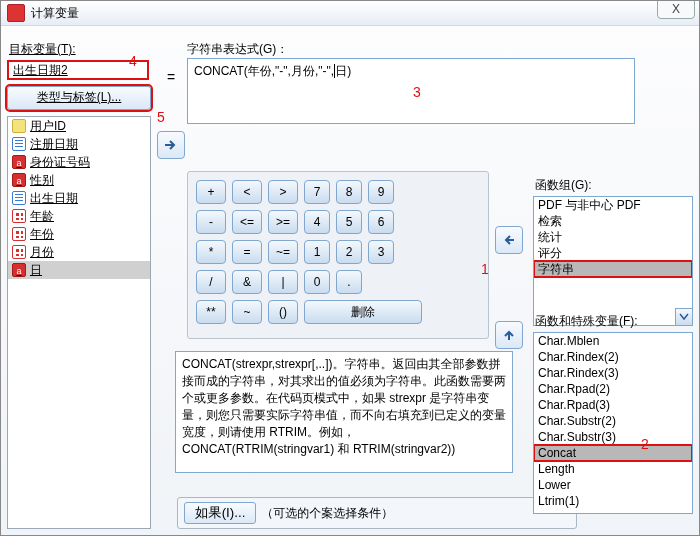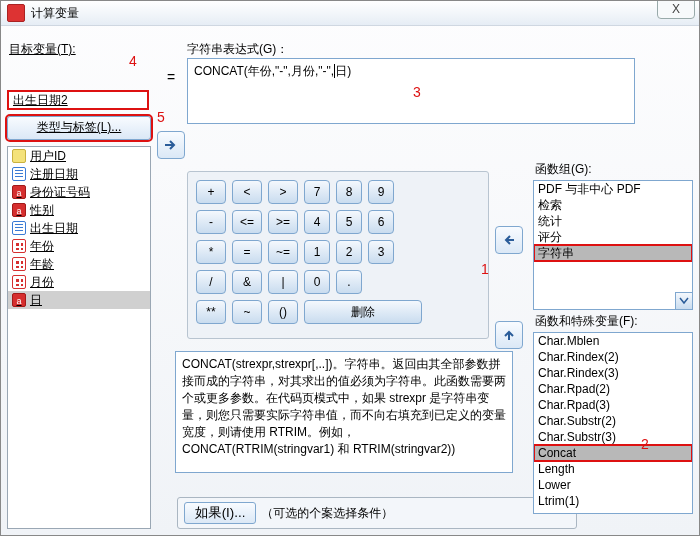--- a/index.html
+++ b/index.html
@@ -47,21 +47,20 @@
   
   .leftcol {
     width: 160px;
     display:flex; flex-direction:column;text-decoration:underline;
   }
   .label { margin: 10px 2px 2px 2px; }
   .target-input {
     width: 142px; height: 20px; border: 2px solid #d11;
     padding: 1px 4px; font-size:12px;
     box-sizing: border-box;
-    margin-top: 30px;
   }
   .type-btn {
     margin-top: 6px;
     width: 142px; height: 22px;
     background: linear-gradient(#f8fbff,#dbe8f6);
     border: 1px solid #7fa7cf;
     border-radius: 3px;
     outline: 2px solid #d11;
     cursor:pointer;
     text-align:center; line-height:20px;
@@ -251,25 +250,25 @@
           <div class="var-item">
             <span class="var-icon vi-string"></span>
             <span>性别</span>
           </div>
           <div class="var-item">
             <span class="var-icon vi-date"></span>
             <span>出生日期</span>
           </div>
           <div class="var-item">
             <span class="var-icon vi-nominal"></span>
+            <span>年龄</span>
+          </div>
+          <div class="var-item">
+            <span class="var-icon vi-nominal"></span>
             <span>年份</span>
-          </div>
-          <div class="var-item">
-            <span class="var-icon vi-nominal"></span>
-            <span>年龄</span>
           </div>
           <div class="var-item">
             <span class="var-icon vi-nominal"></span>
             <span>月份</span>
           </div>
           <div class="var-item selected">
             <span class="var-icon vi-string"></span>
             <span>日</span>
           </div>
         </div>
@@ -340,21 +339,21 @@
       </div>
 
       <div class="desc-box">CONCAT(strexpr,strexpr[,..])。字符串。返回由其全部参数拼接而成的字符串，对其求出的值必须为字符串。此函数需要两个或更多参数。在代码页模式中，如果 strexpr 是字符串变量，则您只需要实际字符串值，而不向右填充到已定义的变量宽度，则请使用 RTRIM。例如，CONCAT(RTRIM(stringvar1) 和 RTRIM(stringvar2))</div>
 
       <div class="if-row">
         <button class="if-btn">如果(I)...</button>
         <span>（可选的个案选择条件）</span>
       </div>
 
       <div class="fn-panel">
-        <div class="label" style="margin-top:0">函数组(G):</div>
+        <div class="label" style="margin-top:16px">函数组(G):</div>
         <div class="listbox" id="fnGroups">
           <div class="li">PDF 与非中心 PDF</div>
             <div class="li">检索</div>
             <div class="li">统计</div>
             <div class="li">评分</div>
             <div class="li sel box">字符串</div>
             <div class="drop-arrow">
             <svg width="10" height="8">
                 <path d="M1 1l4 5 4-5" stroke="#2a5c99" stroke-width="1.5" fill="none"></path>
               </svg>

